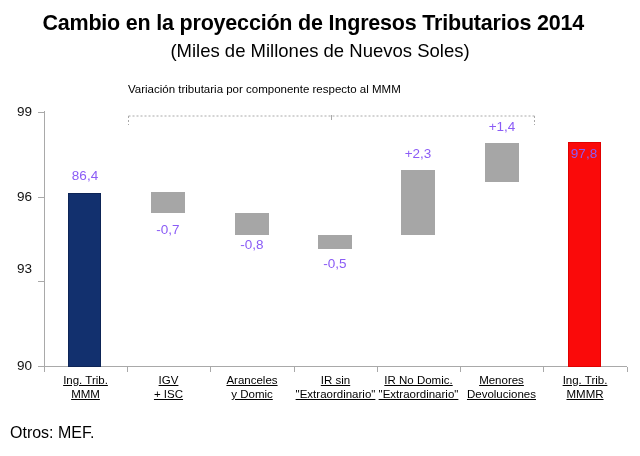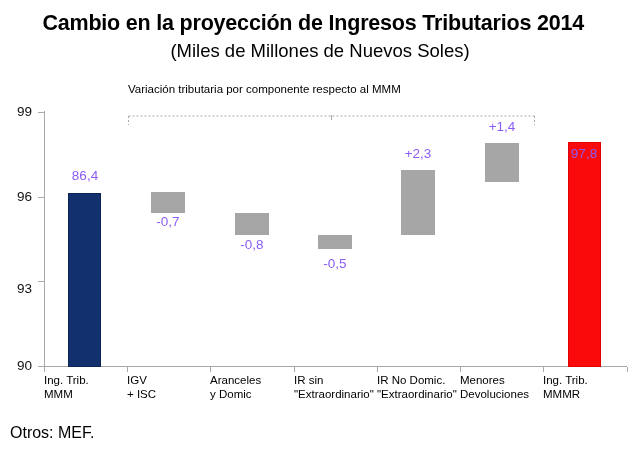--- a/index.html
+++ b/index.html
@@ -65,22 +65,22 @@
   .bar.red{background:#fa0a0a;border:1px solid #e00000;box-sizing:border-box;}
 
   
   .vlabel{
     position:absolute;text-align:center;
     font-size:13.5px;color:#8b5cf6;white-space:nowrap;
   }
 
   
   .catlabel{
-    position:absolute;top:373px;
-    font-size:11.5px;line-height:14px;color:#000;
+    position:absolute;top:373px;text-align:center;
+    font-size:11.5px;line-height:14px;color:#000;text-decoration:underline;
   }
   .catlabel span{display:block;white-space:nowrap;}
 
   
   .source{
     position:absolute;left:10px;top:424px;
     font-size:16px;color:#000;white-space:nowrap;
   }
 </style>
 </head>
@@ -103,21 +103,21 @@
   </div>
 
   <div class="axis-y-line"></div>
   <div class="axis-x-line"></div>
 
   <div class="ytick" style="top:112px;"></div>
   <div class="ylabel" style="top:104px;">99</div>
   <div class="ytick" style="top:197px;"></div>
   <div class="ylabel" style="top:189px;">96</div>
   <div class="ytick" style="top:281px;"></div>
-  <div class="ylabel" style="top:281px;">93</div>
+  <div class="ylabel" style="top:261px;">93</div>
   <div class="ytick" style="top:366px;"></div>
   <div class="ylabel" style="top:358px;">90</div>
 
   <div class="xtick" style="left:44px;"></div>
   <div class="xtick" style="left:127px;"></div>
   <div class="xtick" style="left:210px;"></div>
   <div class="xtick" style="left:294px;"></div>
   <div class="xtick" style="left:377px;"></div>
   <div class="xtick" style="left:460px;"></div>
   <div class="xtick" style="left:543px;"></div>
@@ -125,21 +125,21 @@
 
   <div class="bar navy" style="left:68px;top:193px;width:33px;height:174px;"></div>
   <div class="bar grey" style="left:151px;top:192px;width:34px;height:21px;"></div>
   <div class="bar grey" style="left:235px;top:213px;width:34px;height:22px;"></div>
   <div class="bar grey" style="left:318px;top:235px;width:34px;height:14px;"></div>
   <div class="bar grey" style="left:401px;top:170px;width:34px;height:65px;"></div>
   <div class="bar grey" style="left:485px;top:143px;width:34px;height:39px;"></div>
   <div class="bar red" style="left:568px;top:142px;width:33px;height:225px;"></div>
 
   <div class="vlabel" style="left:54px;top:168px;width:62px;">86,4</div>
-  <div class="vlabel" style="left:137px;top:214px;width:62px;">-0,7</div>
+  <div class="vlabel" style="left:137px;top:222px;width:62px;">-0,7</div>
   <div class="vlabel" style="left:221px;top:237px;width:62px;">-0,8</div>
   <div class="vlabel" style="left:304px;top:256px;width:62px;">-0,5</div>
   <div class="vlabel" style="left:387px;top:146px;width:62px;">+2,3</div>
   <div class="vlabel" style="left:471px;top:119px;width:62px;">+1,4</div>
   <div class="vlabel" style="left:553px;top:118px;width:62px;margin-top:28px;">97,8</div>
 
   <div class="catlabel" style="left:44px;width:83px;">
     <span>Ing. Trib.</span>
     <span>MMM</span>
   </div>

